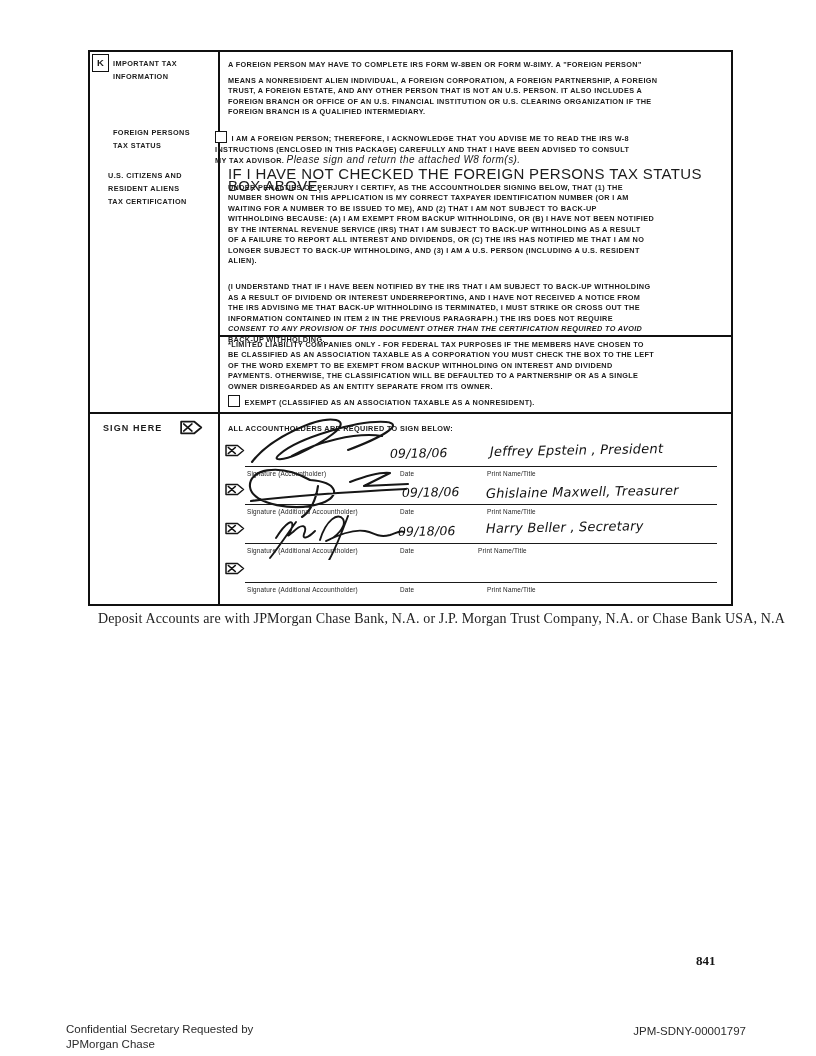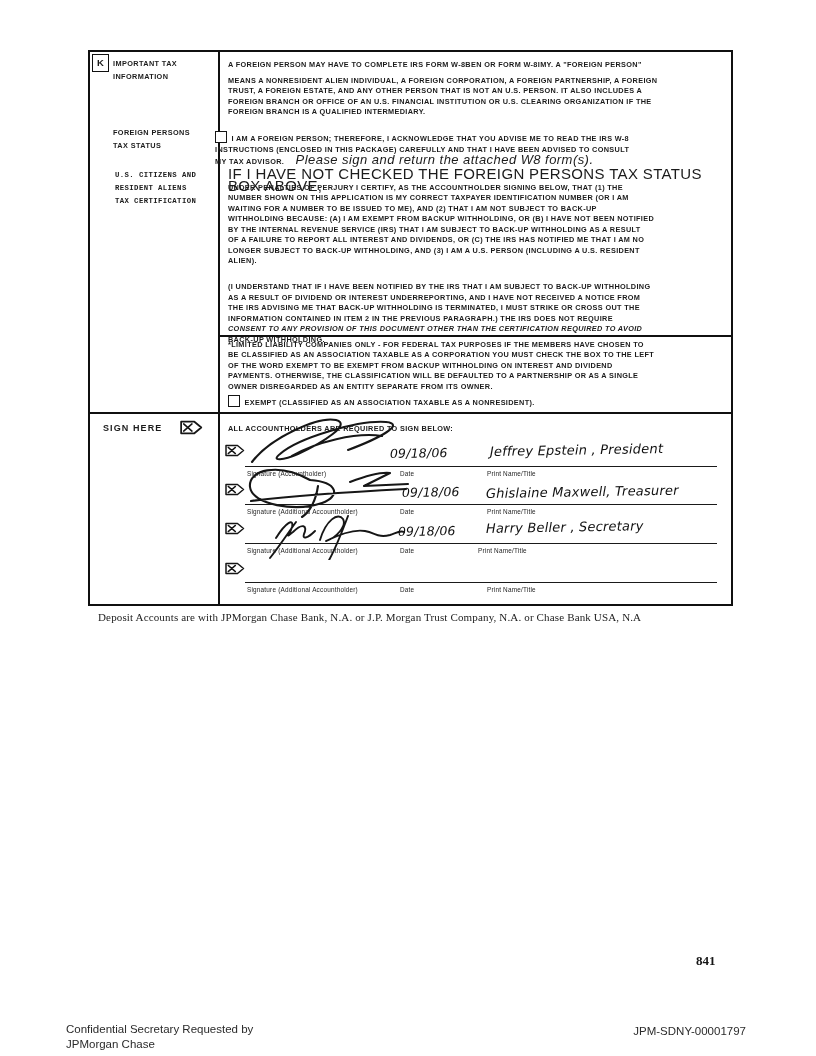--- a/index.html
+++ b/index.html
@@ -10,53 +10,53 @@
   
   .form-box{position:absolute;left:88px;top:50px;width:641px;height:552px;border:2.5px solid #101010;}
   .vdiv{position:absolute;left:127.5px;top:-1px;bottom:-1px;width:2px;background:#101010;}
   .hdiv{position:absolute;background:#101010;}
   .kbox{position:absolute;left:2px;top:2px;width:15px;height:16px;border:1.5px solid #101010;
         text-align:center;font-size:9.5px;font-weight:700;line-height:16px;}
   
   .tiny{font-size:7.3px;line-height:10.45px;letter-spacing:0.35px;font-weight:700;}
   .lbl{font-size:7.3px;line-height:13px;letter-spacing:0.4px;font-weight:700;}
   .heading{font-size:15px;font-weight:400;letter-spacing:0.35px;line-height:12px;}
-  .cursive-note{font-style:italic;font-size:13px;font-weight:400;letter-spacing:0.45px;margin-left:9px;}
+  .cursive-note{font-style:italic;font-size:10px;font-weight:400;letter-spacing:0.45px;}
   .ital{font-style:italic;}
   .signhere{font-size:9px;font-weight:700;letter-spacing:1.1px;}
   .siglabel{font-size:6.4px;font-weight:400;letter-spacing:0.2px;color:#242424;}
   .hand{font-family:"DejaVu Sans",sans-serif;font-style:italic;color:#101010;letter-spacing:0.2px;
         transform:rotate(-1deg);transform-origin:left bottom;}
   .hand-date{font-size:12.5px;}
   .hand-name{font-size:13px;white-space:nowrap;}
   .sigline{position:absolute;height:1.4px;background:#1a1a1a;}
   .checkbox{display:inline-block;width:9.5px;height:9.5px;border:1.3px solid #151515;background:#fff;
             vertical-align:-1.5px;margin-right:5px;}
-  .serif-note{font-family:"Liberation Serif",serif;font-size:11px;color:#222;letter-spacing:0.15px;}
+  .serif-note{font-family:"Liberation Serif",serif;font-size:14px;color:#222;letter-spacing:0.15px;}
   .pagenum{font-family:"Liberation Serif",serif;font-weight:700;font-size:13px;color:#161616;}
   .footer{font-size:11.5px;line-height:14.5px;color:#2b2b2b;}
   svg{display:block;}
   .stroke{fill:none;stroke:#161616;stroke-linecap:round;stroke-linejoin:round;}
 </style>
 </head>
 <body>
 
 <div class="page">
 
   <div class="form-box">
     <div class="vdiv"></div>
 
     <div class="kbox">
       <span>K</span>
     </div>
     <div class="abs lbl pre" style="left:23px;top:5px;">IMPORTANT TAX
 INFORMATION</div>
     <div class="abs lbl pre" style="left:23px;top:74px;">FOREIGN PERSONS
 TAX STATUS</div>
-    <div class="abs lbl pre" style="left:25px;top:117px;font-family:Liberation Mono, monospace;">U.S. CITIZENS AND
+    <div class="abs lbl pre" style="left:18px;top:117px;">U.S. CITIZENS AND
 RESIDENT ALIENS
 TAX CERTIFICATION</div>
 
     <div class="abs tiny" style="left:138px;top:8px;width:496px;">A FOREIGN PERSON MAY HAVE TO COMPLETE IRS FORM W-8BEN OR FORM W-8IMY.  A "FOREIGN PERSON"</div>
     <div class="abs tiny pre" style="left:138px;top:24px;width:496px;">MEANS A NONRESIDENT ALIEN INDIVIDUAL, A FOREIGN CORPORATION, A FOREIGN PARTNERSHIP, A FOREIGN
 TRUST, A FOREIGN ESTATE, AND ANY OTHER PERSON THAT IS NOT AN U.S. PERSON.  IT ALSO INCLUDES A
 FOREIGN BRANCH OR OFFICE OF AN U.S. FINANCIAL INSTITUTION OR U.S. CLEARING ORGANIZATION IF THE
 FOREIGN BRANCH IS A QUALIFIED INTERMEDIARY.</div>
 
     <div class="abs tiny pre" style="left:125px;top:69px;width:500px;">

